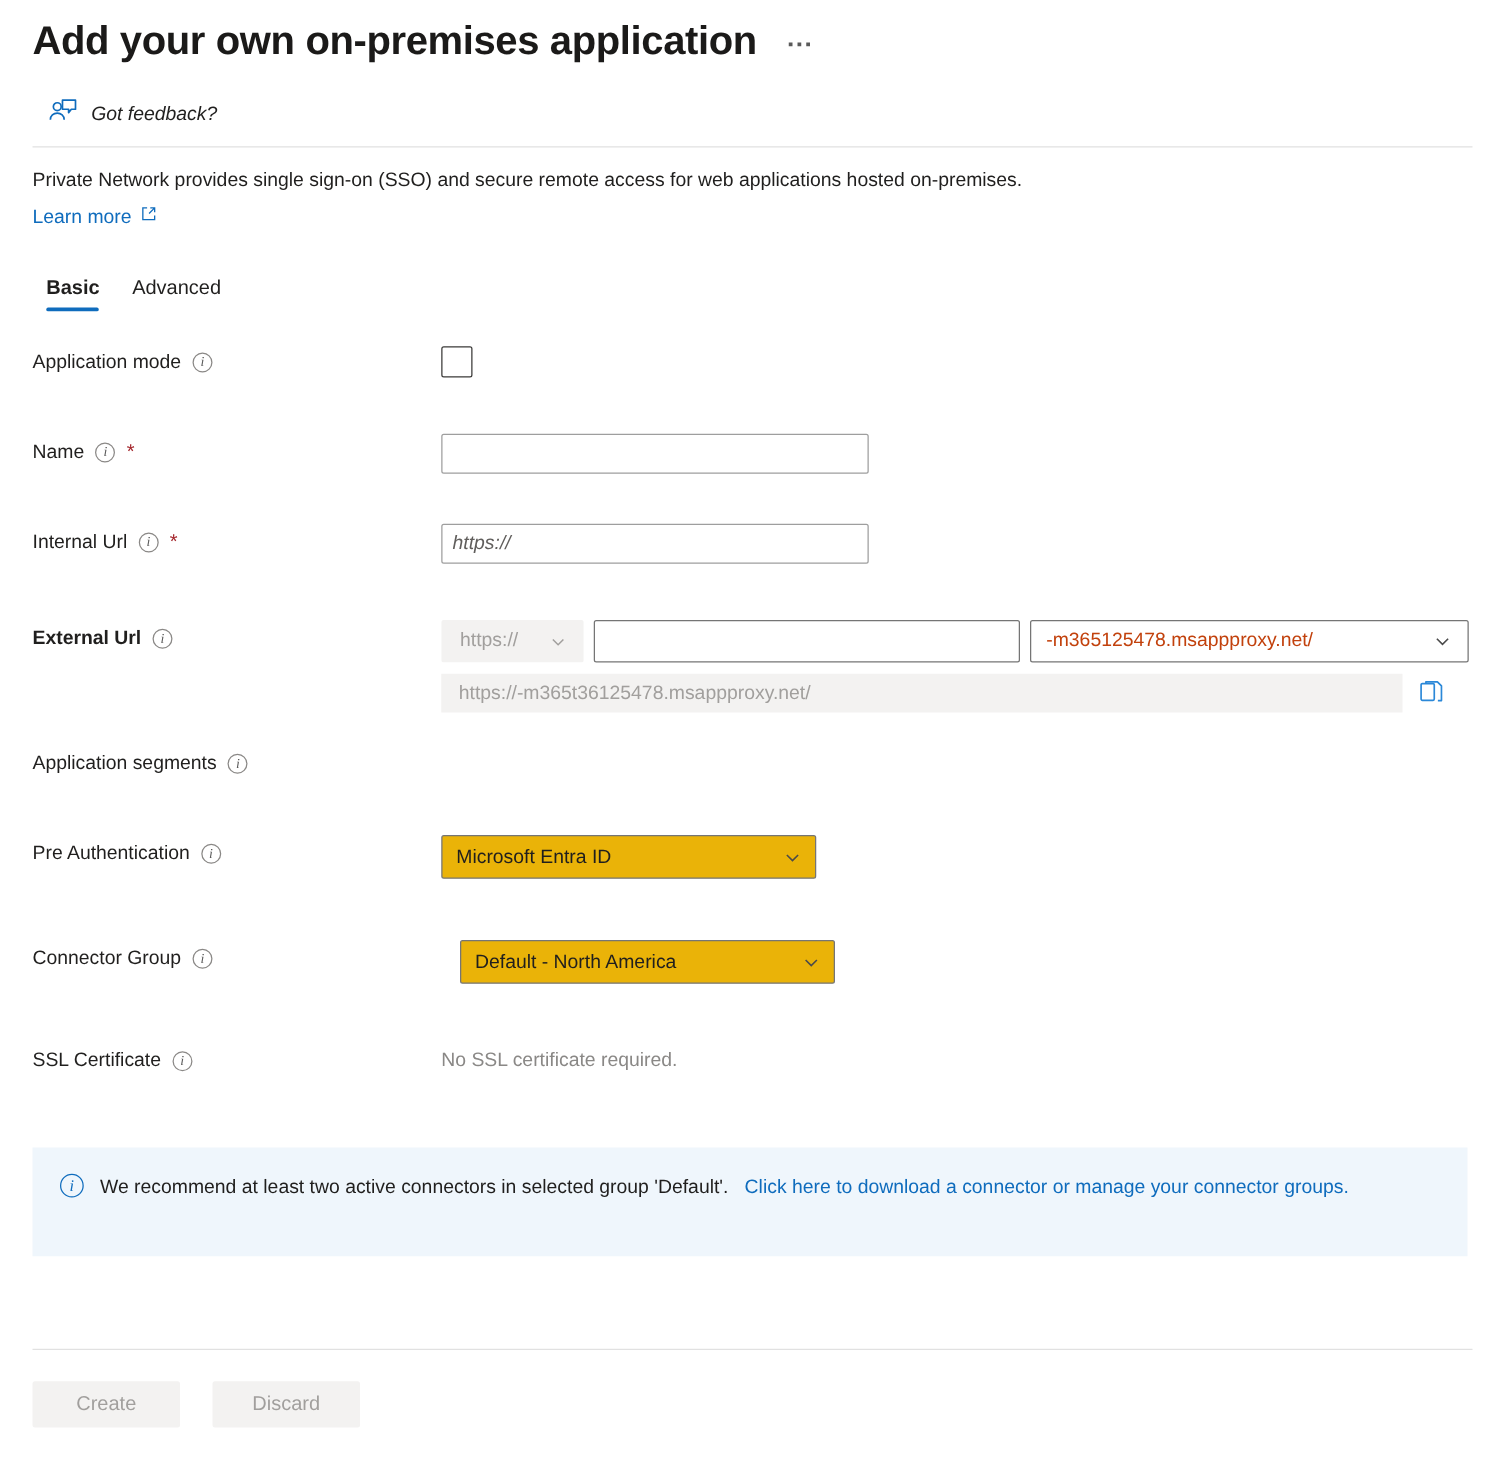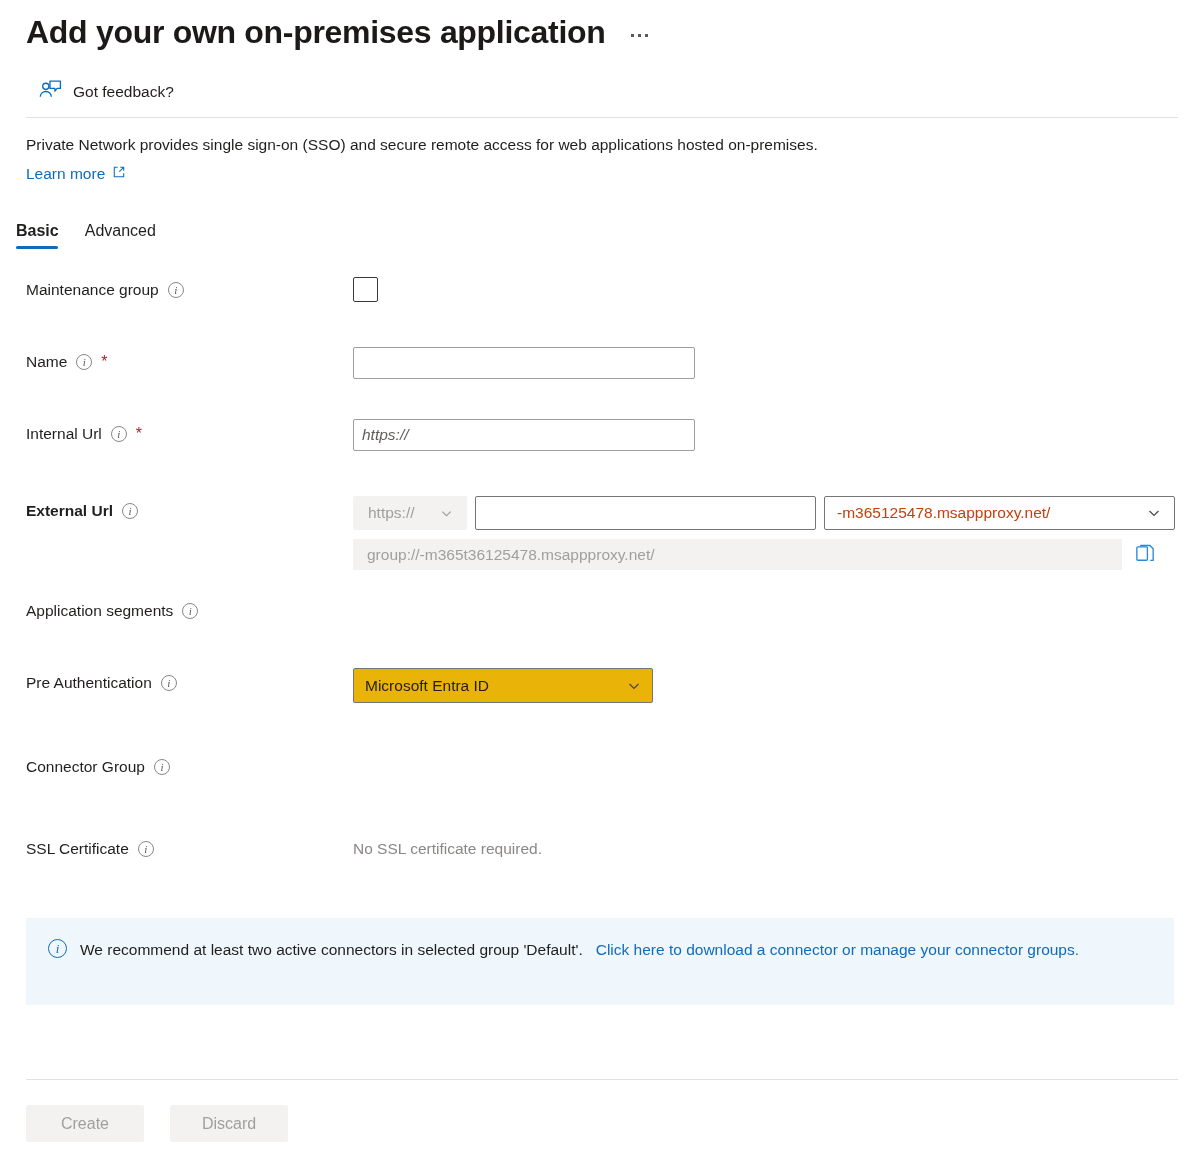--- a/index.html
+++ b/index.html
@@ -47,20 +47,21 @@
   .feedback-row {
     display: flex;
     align-items: center;
     gap: 10px;
     padding: 28px 0 0 38px;
     height: 52px;
   }
   .feedback-label {
     font-size: 15.5px;
     color: #201f1e;
+    font-style: italic;
   }
   .hr {
     height: 1px;
     background: #e1e1e1;
     margin: 13px 22px 0 26px;
   }
 
   
   .desc {
     padding: 16px 0 0 26px;
@@ -77,21 +78,21 @@
     font-size: 15.5px;
     margin-top: 7px;
     cursor: pointer;
     text-decoration: none;
   }
 
   
   .tabs {
     display: flex;
     gap: 26px;
-    padding: 37px 0 0 16px;
+    padding: 37px 0 0 37px;
     align-items: flex-end;
   }
   .tab {
     font-size: 16px;
     color: #201f1e;
     padding-bottom: 9px;
     cursor: pointer;
     position: relative;
   }
   .tab.active { font-weight: bold; }
@@ -349,21 +350,21 @@
 
 <div class="tabs">
   <div class="tab active">Basic</div>
   <div class="tab">Advanced</div>
 </div>
 
 <div class="form">
 
   <div class="row">
     <div class="label-cell">
-      <span class="lbl">Maintenance group</span>
+      <span class="lbl">Application mode</span>
       <span class="info-icon">i</span>
     </div>
     <div class="field-cell">
       <div class="checkbox"></div>
     </div>
   </div>
 
   <div class="row">
     <div class="label-cell">
       <span class="lbl">Name</span>
@@ -405,21 +406,21 @@
         <div class="suffix-box">
           <span>-m365125478.msappproxy.net/</span>
           <span class="chev">
             <svg width="16" height="16" viewBox="0 0 16 16" fill="none" stroke="currentColor" stroke-width="1.3">
                 <path d="M3.5 6 8 10.4 12.5 6"></path>
               </svg>
           </span>
         </div>
       </div>
       <div class="preview-line">
-        <div class="preview-box">group://-m365t36125478.msappproxy.net/</div>
+        <div class="preview-box">https://-m365t36125478.msappproxy.net/</div>
         <div class="copy-btn">
           <svg width="23" height="23" viewBox="0 0 24 24" fill="none" stroke="#2b88d8" stroke-width="1.4">
             <rect x="3" y="4" width="11" height="14" rx="1"></rect>
             <path d="M7 4V2.6h9.6L20 6v12.2h-3" stroke-linejoin="round"></path>
           </svg>
         </div>
       </div>
     </div>
   </div>
 
@@ -445,20 +446,30 @@
         </span>
       </div>
     </div>
   </div>
 
   <div class="row" style="margin-top:36px;gap:15px;">
     <div class="label-cell">
       <span class="lbl">Connector Group</span>
       <span class="info-icon">i</span>
     </div>
+    <div class="field-cell">
+      <div class="select-box">
+        <span>Default - North America</span>
+        <span class="chev">
+          <svg width="16" height="16" viewBox="0 0 16 16" fill="none" stroke="currentColor" stroke-width="1.3">
+              <path d="M3.5 6 8 10.4 12.5 6"></path>
+            </svg>
+        </span>
+      </div>
+    </div>
   </div>
 
   <div class="row" style="margin-top:34px;">
     <div class="label-cell">
       <span class="lbl">SSL Certificate</span>
       <span class="info-icon">i</span>
     </div>
     <div class="field-cell">
       <div class="static-text">No SSL certificate required.</div>
     </div>

